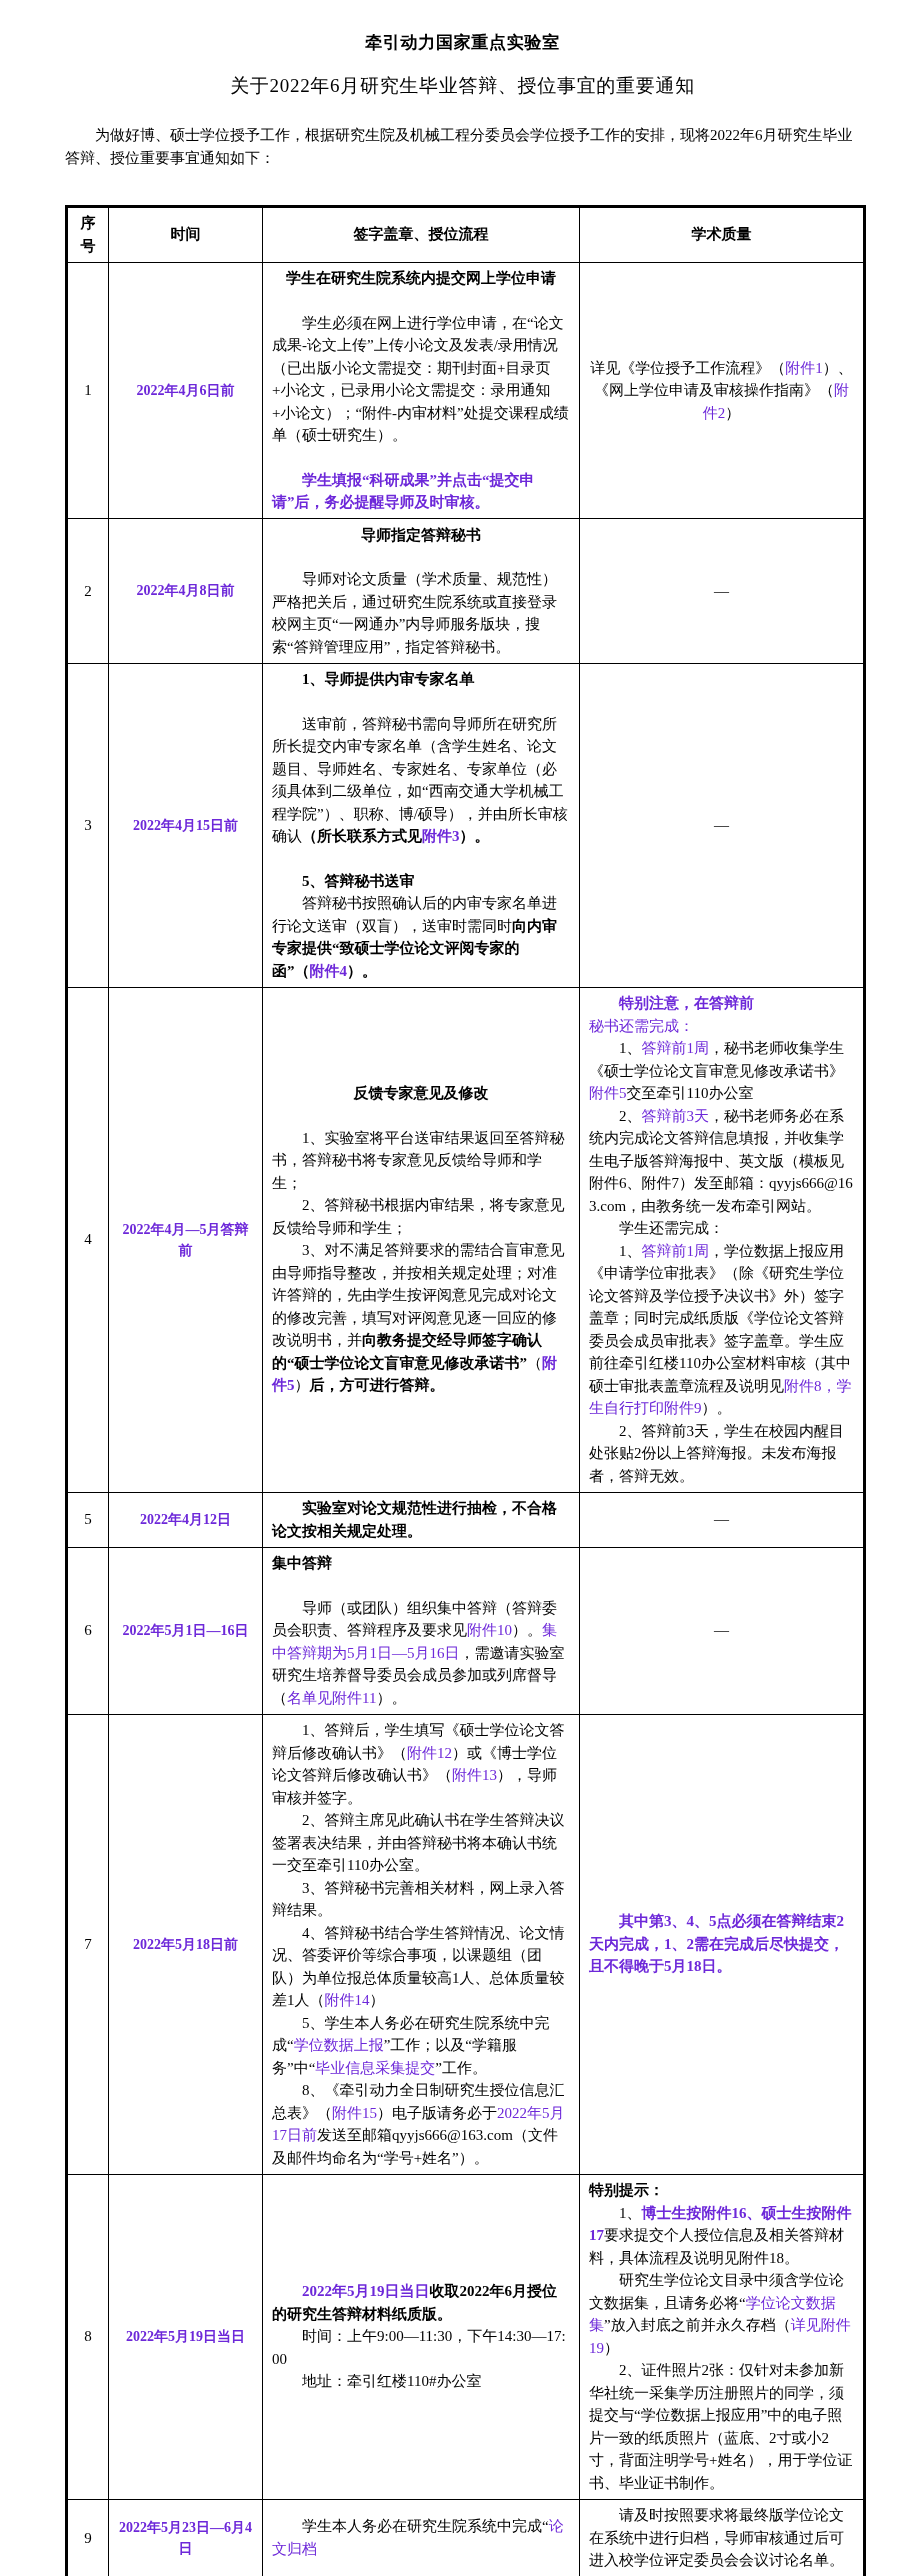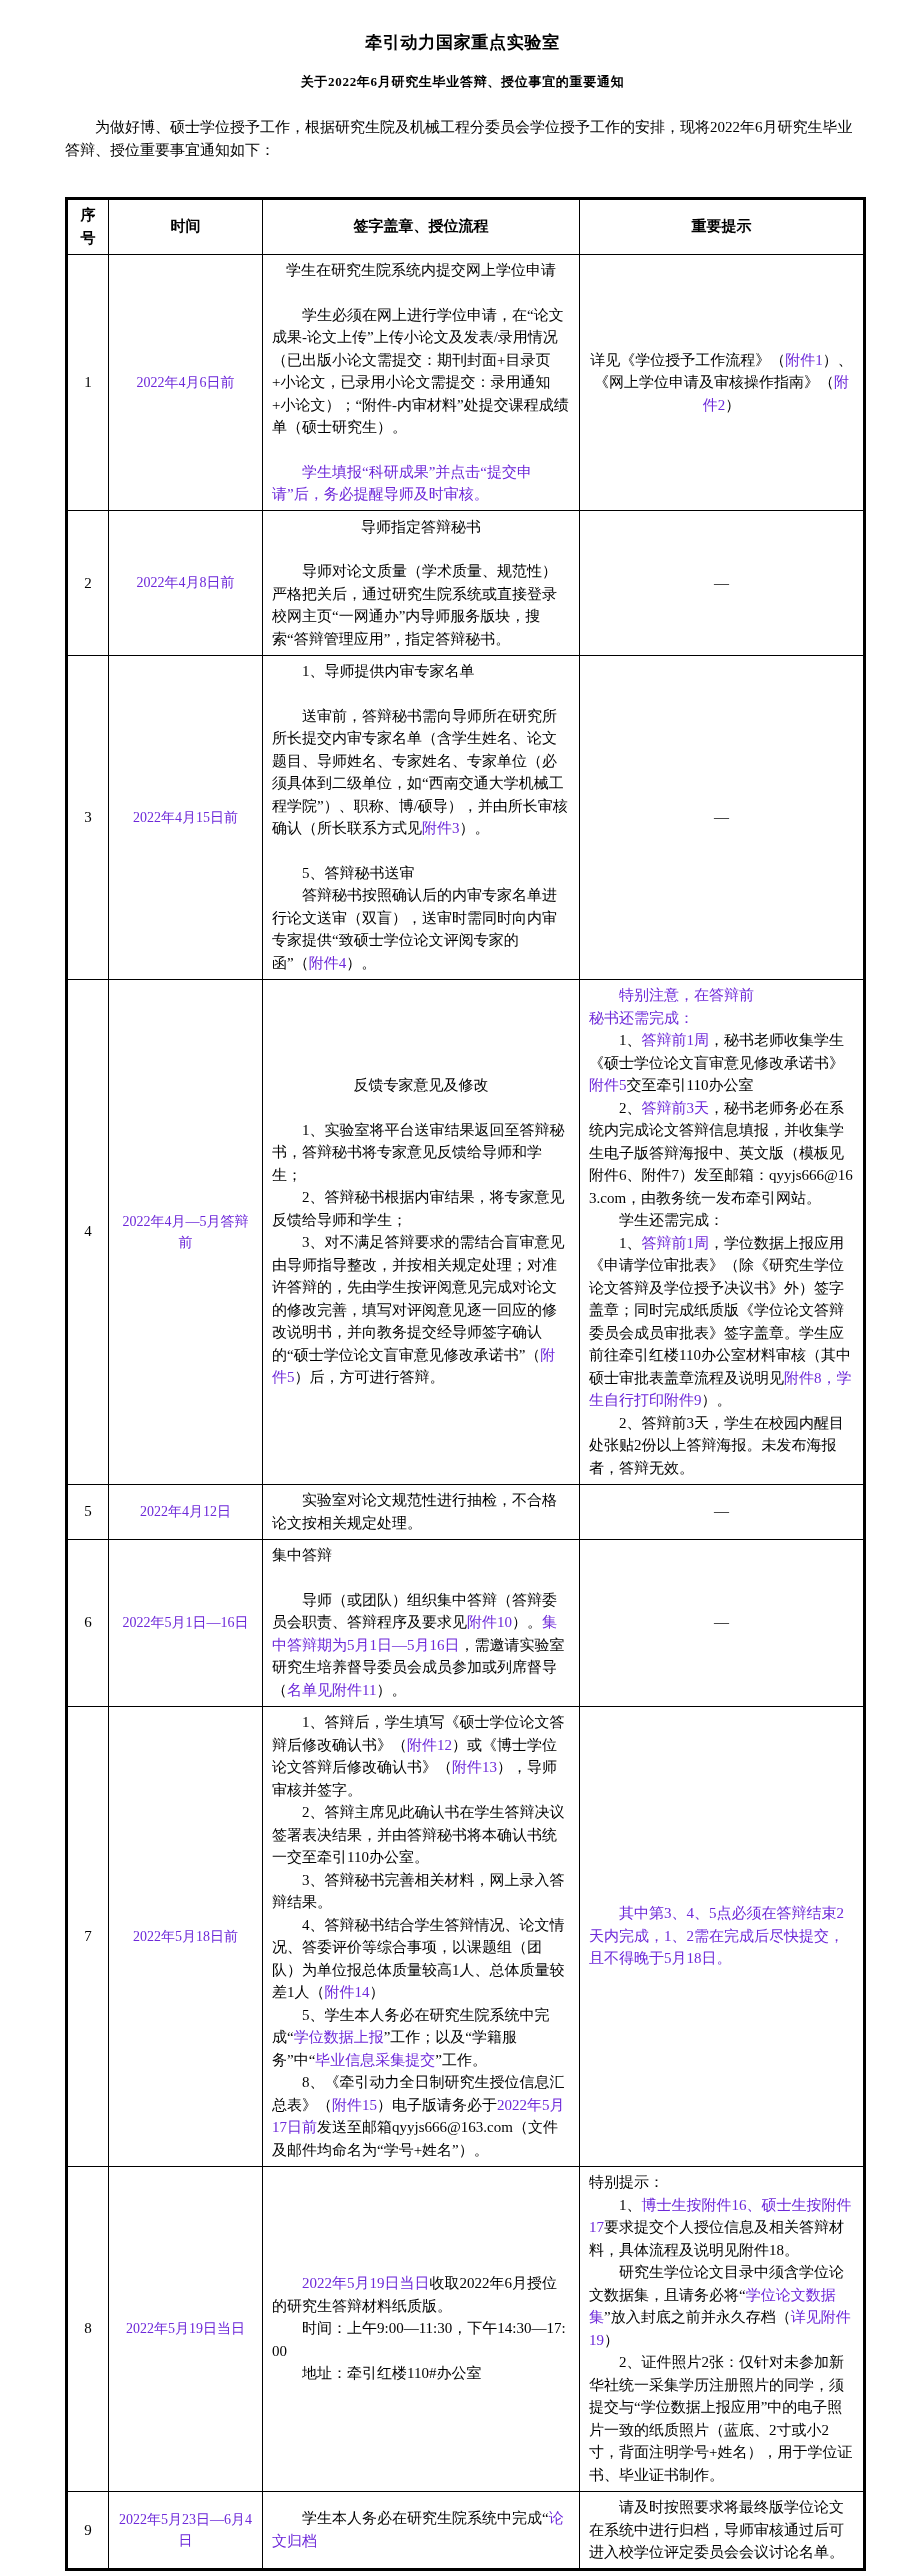--- a/index.html
+++ b/index.html
@@ -17,22 +17,22 @@
   h1.t1{
     margin:0 0 19px 0;
     text-align:center;
     font-size:17px;
     font-weight:bold;
     letter-spacing:0.7px;
   }
   h2.t2{
     margin:0;
     text-align:center;
-    font-size:13px;
-    font-weight:bold;
+    font-size:19px;
+    font-weight:normal;
     letter-spacing:0.7px;
   }
   p.greeting{
     margin:45px 0 0 71px;
     font-size:15.6px;
     font-weight:bold;
   }
   p.intro{
     margin:25px 65px 0 65px;
     font-size:15px;
@@ -69,21 +69,21 @@
     font-weight:bold;
     font-size:14px;
   }
   td.proc, td.tips{padding:7.4px 10.4px;}
   p.cp{margin:0;}
   p.cp.indent{text-indent:2em;}
   p.cp.center{text-align:center;text-indent:0;}
   p.cp.gap{margin-top:22px;}
   td.dash{text-align:center;}
   span.red{color:#6d28d9;}
-  span.b{font-weight:normal;}
+  span.b{font-weight:bold;}
 </style>
 </head>
 <body>
 
 <div class="page">
 
   <h1 class="t1">牵引动力国家重点实验室</h1>
   <h2 class="t2">关于2022年6月研究生毕业答辩、授位事宜的重要通知</h2>
 
 
@@ -94,21 +94,21 @@
       <col class="c-no">
         <col class="c-time">
         <col class="c-proc">
         <col class="c-tips">
     </colgroup>
     <thead>
       <tr>
         <th class="hd">序号</th>
         <th class="hd">时间</th>
         <th class="hd">签字盖章、授位流程</th>
-        <th class="hd">重要提示</th>
+        <th class="hd">学术质量</th>
       </tr>
     </thead>
     <tbody id="rows">
         <tr>
           <td class="no">1</td>
           <td class="time"><span class="red b">2022年4月6日前</span></td>
           <td class="proc">
             <p class="cp center"><span class="b">学生在研究生院系统内提交网上学位申请</span></p>
             <p class="cp indent gap"><span>学生必须在网上进行学位申请，在“论文成果-论文上传”上传小论文及发表/录用情况（已出版小论文需提交：期刊封面+目录页+小论文，已录用小论文需提交：录用通知+小论文）；“附件-内审材料”处提交课程成绩单（硕士研究生）。</span></p>
             <p class="cp indent gap"><span class="red b">学生填报“科研成果”并点击“提交申请”后，务必提醒导师及时审核。</span></p>

